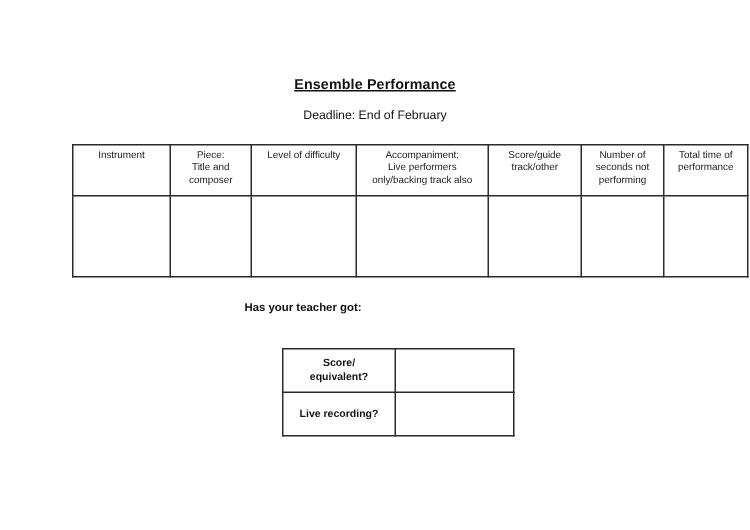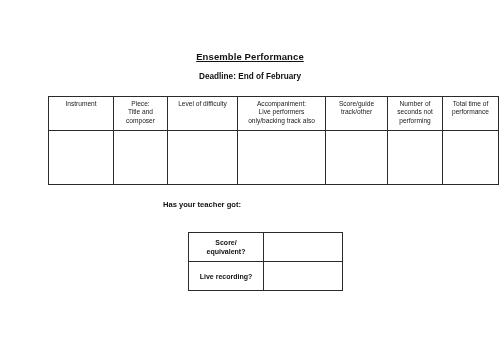--- a/index.html
+++ b/index.html
@@ -34,21 +34,21 @@
     font-size: 9.5px;
     font-weight: bold;
     text-decoration: underline;
     letter-spacing: 0.1px;
     line-height: 13px;
     color: #111111;
   }
   .doc-deadline {
     margin-top: 8px;
     font-size: 8.2px;
-    font-weight: bold;
+    font-weight: normal;
     line-height: 12px;
     color: #111111;
   }
 
   
   .main-table {
     position: absolute;
     left: 48px;
     top: 96px;
     width: 415px;

